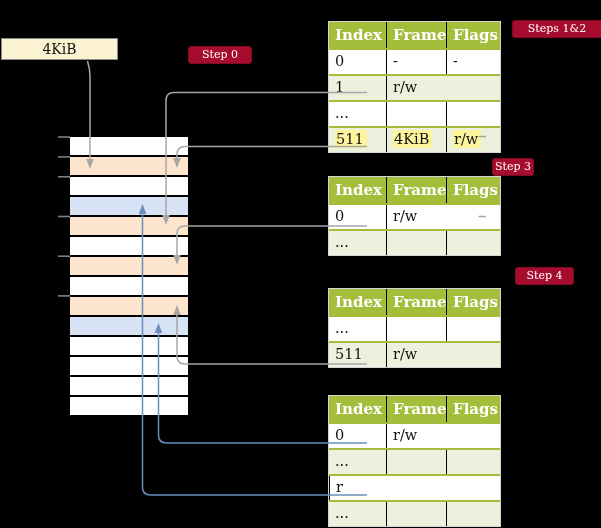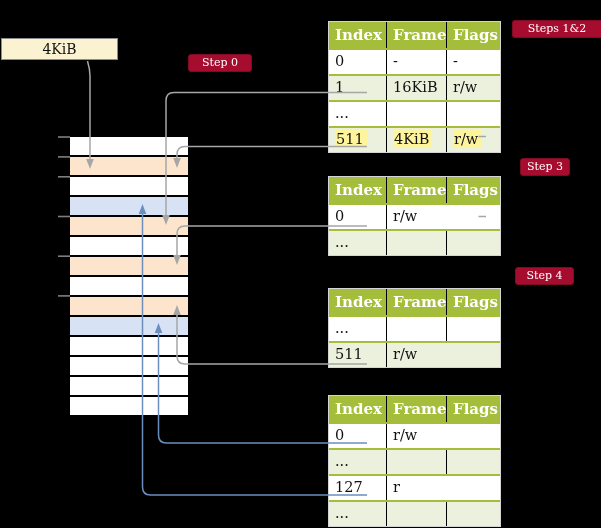--- a/index.html
+++ b/index.html
@@ -12,23 +12,23 @@
     position:absolute;left:1px;top:38px;width:117px;height:22px;
     background:#FBF2D2;border:1px solid #8C8C8C;box-sizing:border-box;
     text-align:center;line-height:20px;font-size:14px;color:#111;
   }
   
   .badge{
     position:absolute;height:18px;background:#A60C2E;border:1px solid #7E0A23;
     border-radius:3px;box-sizing:border-box;color:#fff;font-size:11px;
     text-align:center;line-height:16px;
   }
-  .badge.b0{left:188px;top:54px;width:64px;}
+  .badge.b0{left:188px;top:46px;width:64px;}
   .badge.b12{left:512px;top:20px;width:89px;border-top-right-radius:0;border-bottom-right-radius:0;border-right:none;}
-  .badge.b3{left:520px;top:158px;width:50px;}
+  .badge.b3{left:492px;top:158px;width:42px;}
   .badge.b4{left:515px;top:267px;width:59px;}
   
   .memory-stack{
     position:absolute;left:70px;top:137px;width:118px;height:278px;
     display:flex;flex-direction:column;gap:1.6px;
   }
   .mem-row{flex:1;}
   
   .ptable{
     position:absolute;left:310px;width:171px;background:#ef4444;
@@ -91,21 +91,20 @@
       <div class="cell cf">Frame</div>
       <div class="cell cg">Flags</div>
     </div>
     <div class="t-row">
       <div class="cell ci">0</div>
       <div class="cell cf">-</div>
       <div class="cell cg">-</div>
     </div>
     <div class="t-row shade">
       <div class="cell ci">1</div>
-      <div class="cell cf">16KiB</div>
       <div class="cell cg">r/w</div>
     </div>
     <div class="t-row">
       <div class="cell ci">...</div>
       <div class="cell cf"></div>
       <div class="cell cg"></div>
     </div>
     <div class="t-row shade">
       <div class="cell ci"><span class="hl">511</span></div>
       <div class="cell cf"><span class="hl">4KiB</span></div>
@@ -156,21 +155,20 @@
     <div class="t-row">
       <div class="cell ci">0</div>
       <div class="cell cg">r/w</div>
     </div>
     <div class="t-row shade">
       <div class="cell ci">...</div>
       <div class="cell cf"></div>
       <div class="cell cg"></div>
     </div>
     <div class="t-row">
-      <div class="cell ci">127</div>
       <div class="cell cg">r</div>
     </div>
     <div class="t-row shade">
       <div class="cell ci">...</div>
       <div class="cell cf"></div>
       <div class="cell cg"></div>
     </div>
   </div>
 
   <svg class="overlay" width="601" height="528" viewBox="0 0 601 528">

